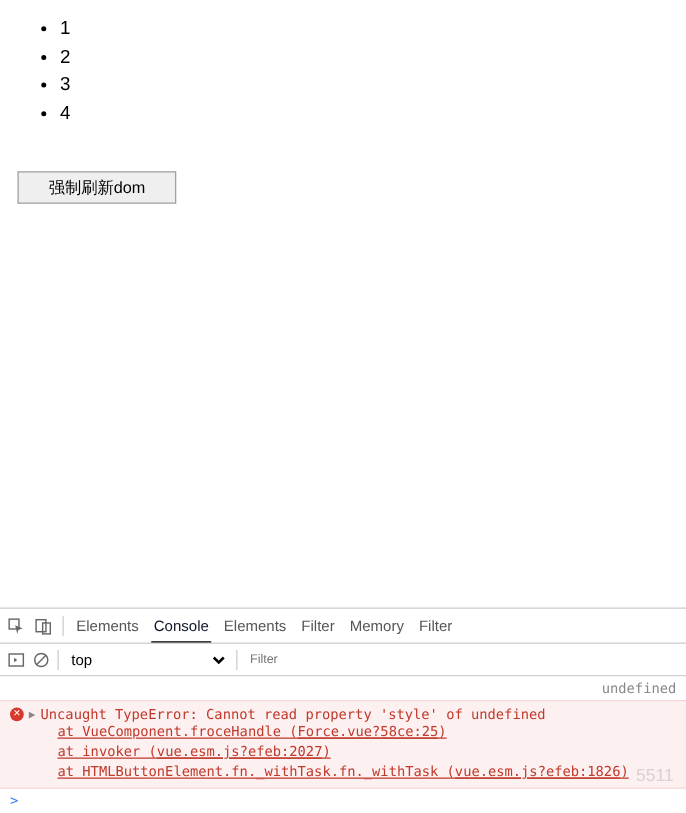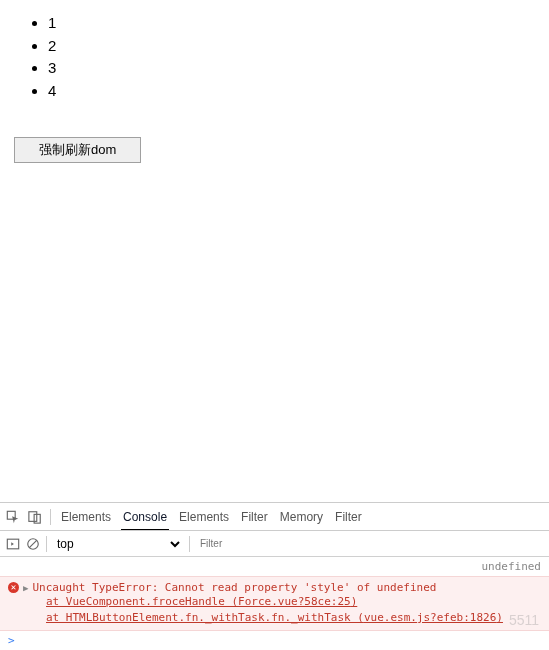--- a/index.html
+++ b/index.html
@@ -233,20 +233,23 @@
       <div class="error-head">
         <span class="err-icon">✕</span>
         <span class="err-caret">▶</span>
         <span>Uncaught TypeError: Cannot read property 'style' of undefined</span>
       </div>
       <div class="error-trace">
         <div>
           <span>at VueComponent.froceHandle (</span><span class="link">Force.vue?58ce:25</span><span>)</span>
         </div>
         <div>
+          <span>at invoker (</span><span class="link">vue.esm.js?efeb:2027</span><span>)</span>
+        </div>
+        <div>
           <span>at HTMLButtonElement.fn._withTask.fn._withTask (</span><span class="link">vue.esm.js?efeb:1826</span><span>)</span>
         </div>
       </div>
     </div>
 
     <div class="prompt-line">&gt;</div>
   </div>
 </div>
 
 </body></html>

